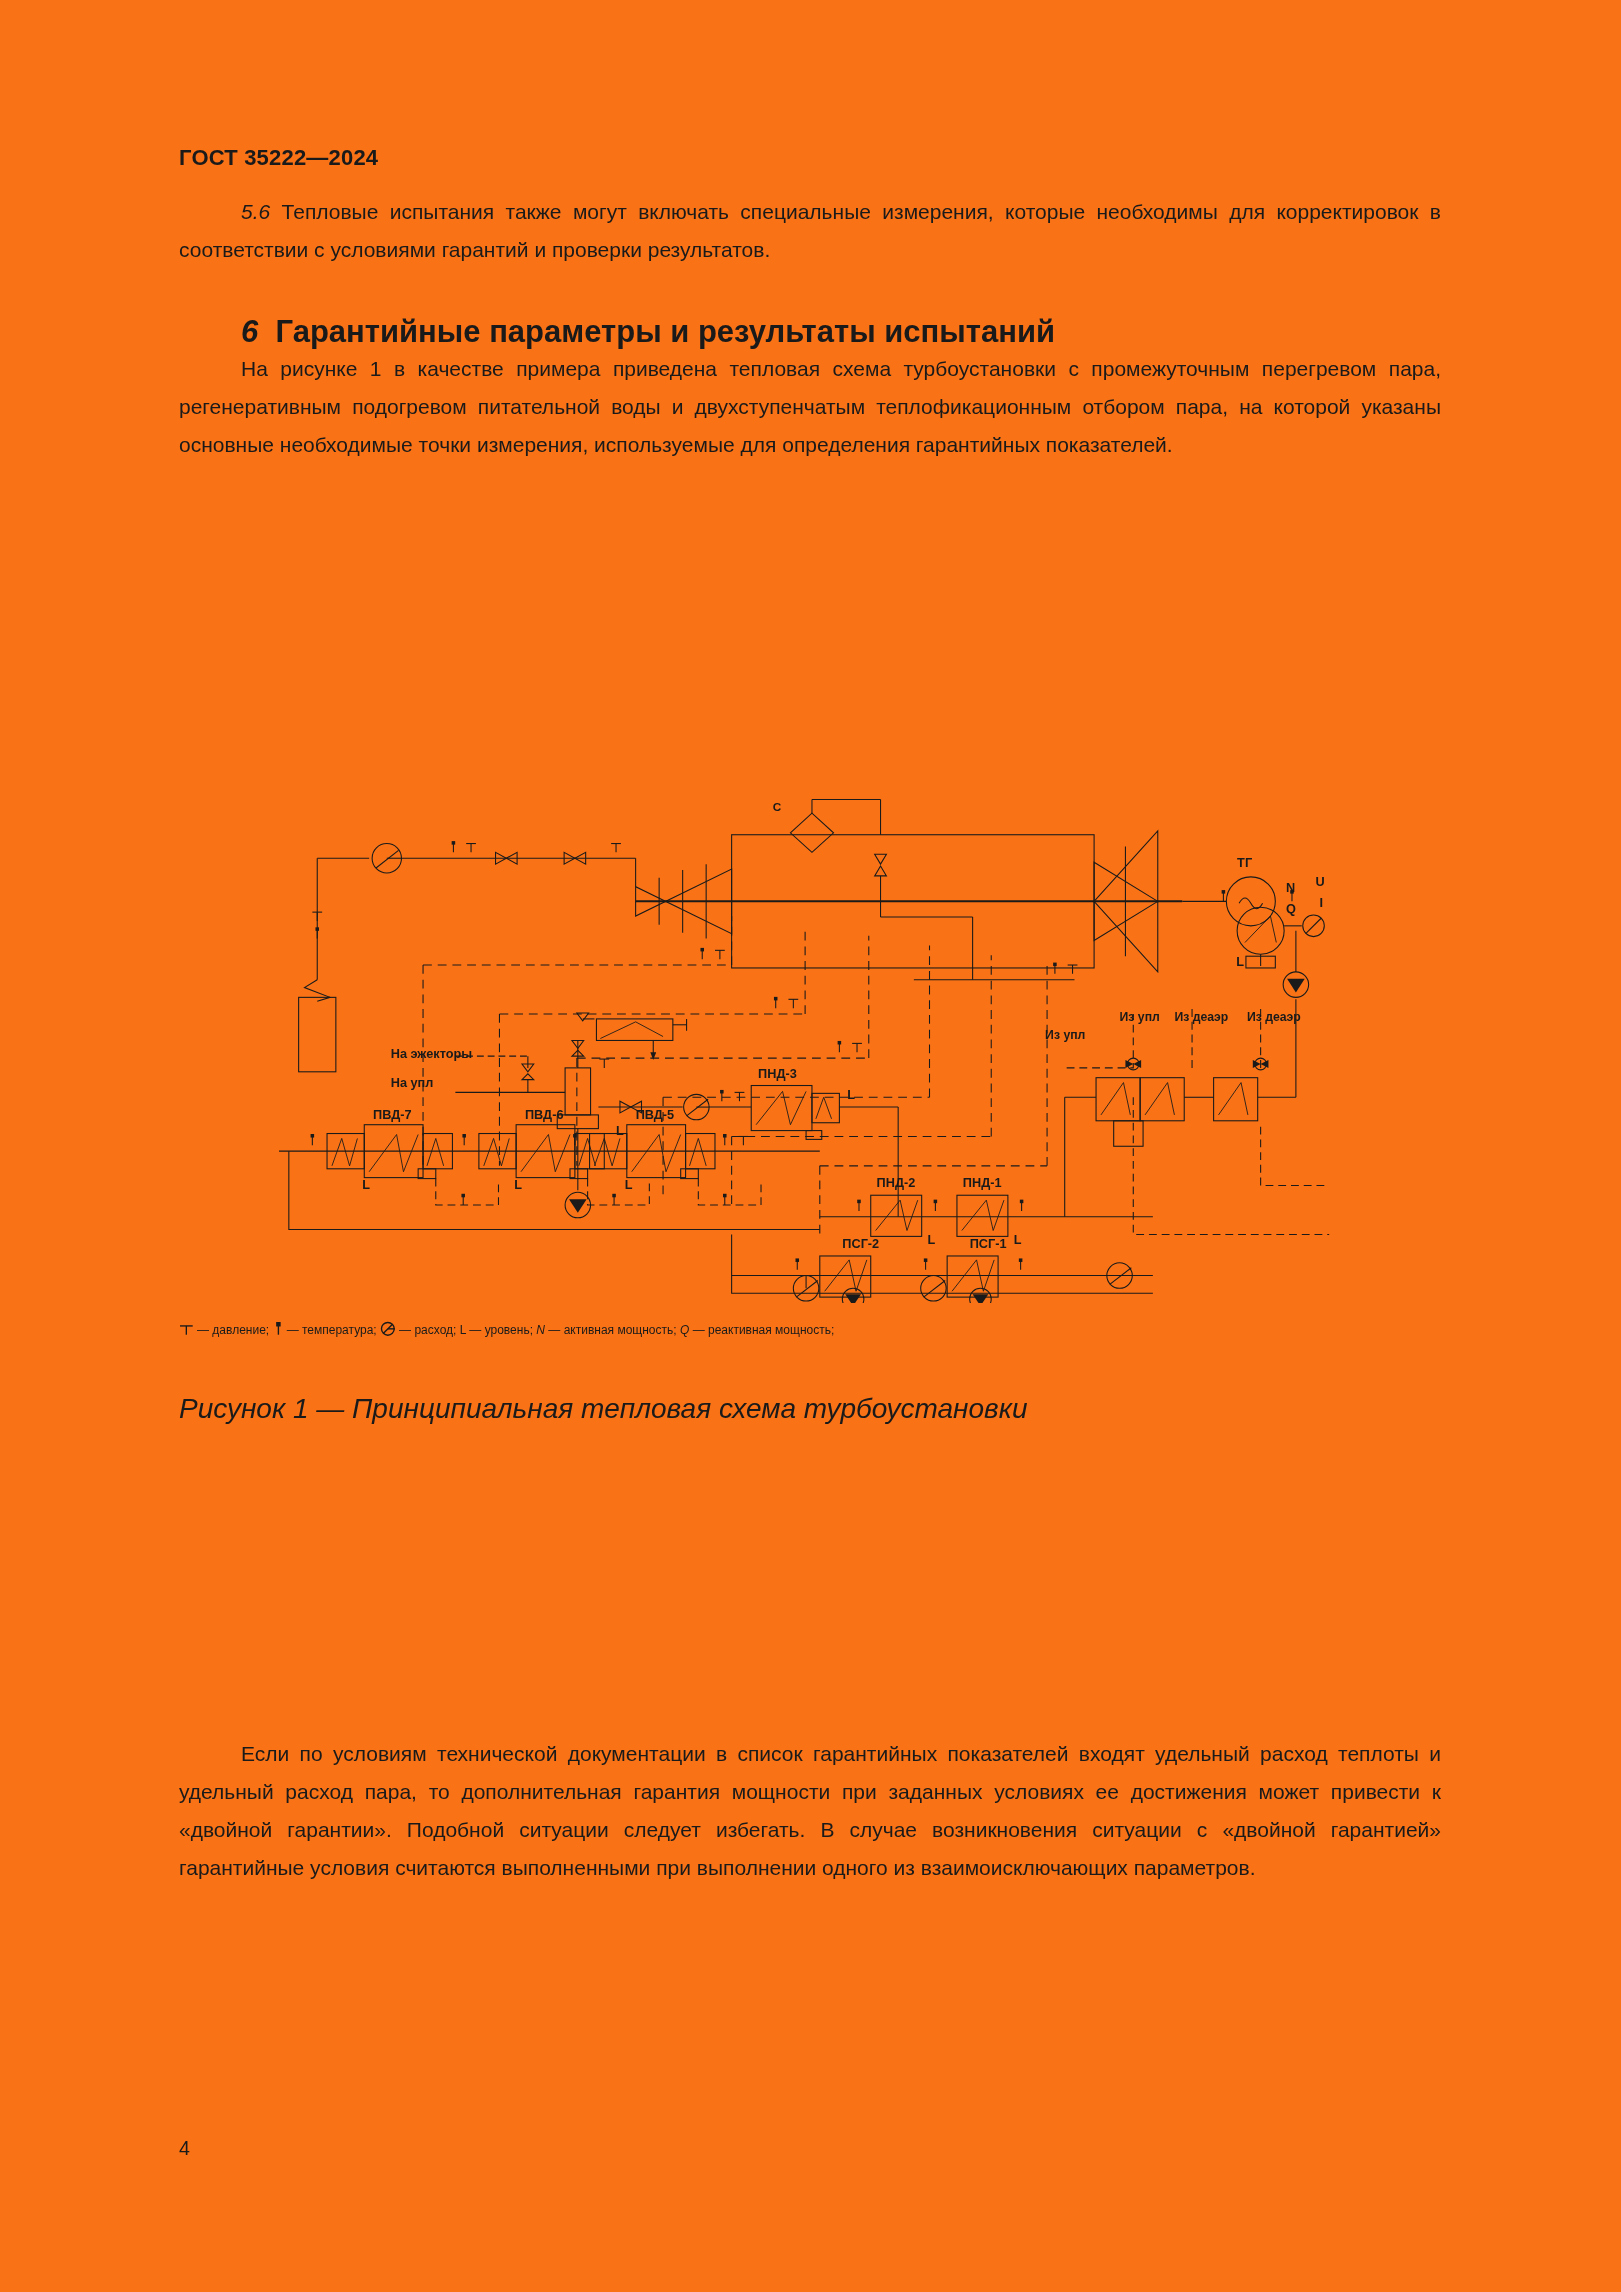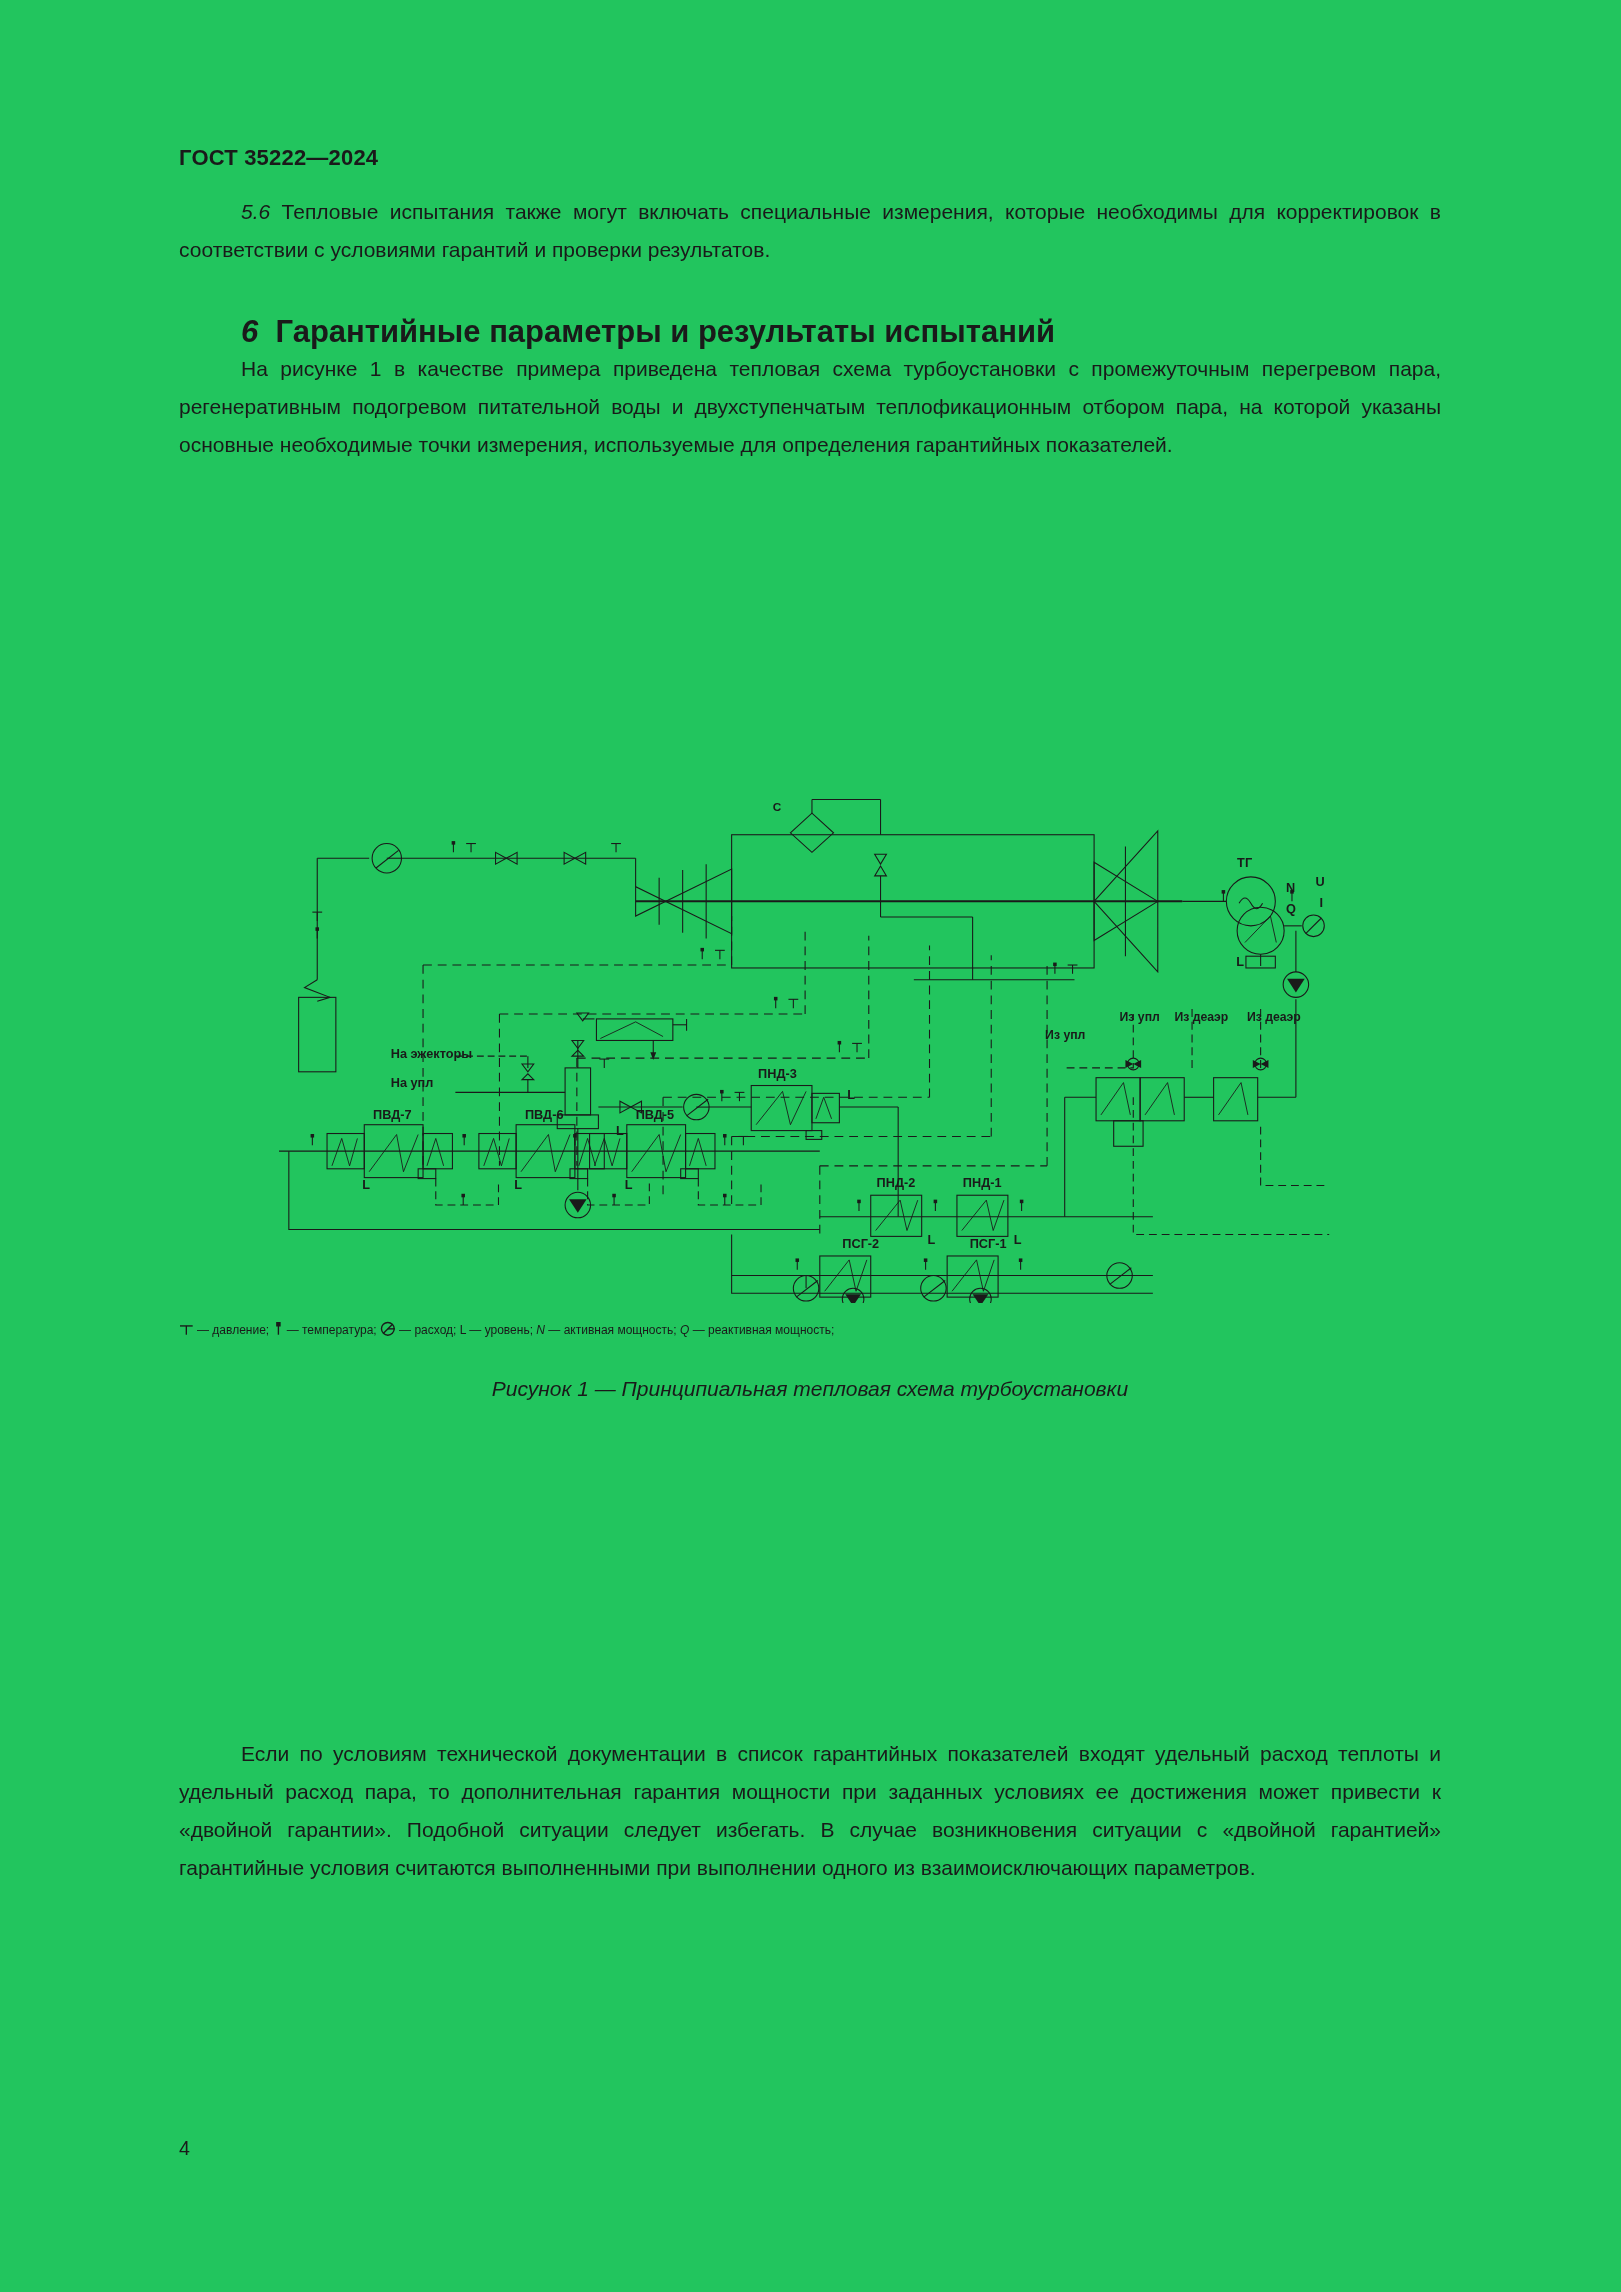--- a/index.html
+++ b/index.html
@@ -4,21 +4,21 @@
 <style>
   html, body {
     margin: 0;
     padding: 0;
     background: #ffffff;
   }
   .page {
     position: relative;
     width: 1621px;
     height: 2293px;
-    background: #22c55e;
+    background: #f97316;
     font-family: "Liberation Sans", sans-serif;
     color: #1a1a1a;
     overflow: hidden;
   }
   .hdr {
     position: absolute;
     left: 179px;
     top: 145px;
     font-size: 22px;
     font-weight: bold;
@@ -66,24 +66,24 @@
     display: block;
     margin: 0 auto;
   }
   .legend {
     margin-top: 14px;
     font-size: 12px;
     line-height: 26.5px;
   }
   .legend .ln2 { display: block; }
   .figcap {
-    margin-top: 33px;
-    font-size: 21px;
+    margin-top: 49px;
+    font-size: 28px;
     font-style: italic;
-    text-align: center;
+    text-align: left;
   }
 
   .bottom {
     position: absolute;
     left: 179px;
     top: 1735px;
     width: 1262px;
   }
   .pagenum {
     position: absolute;

